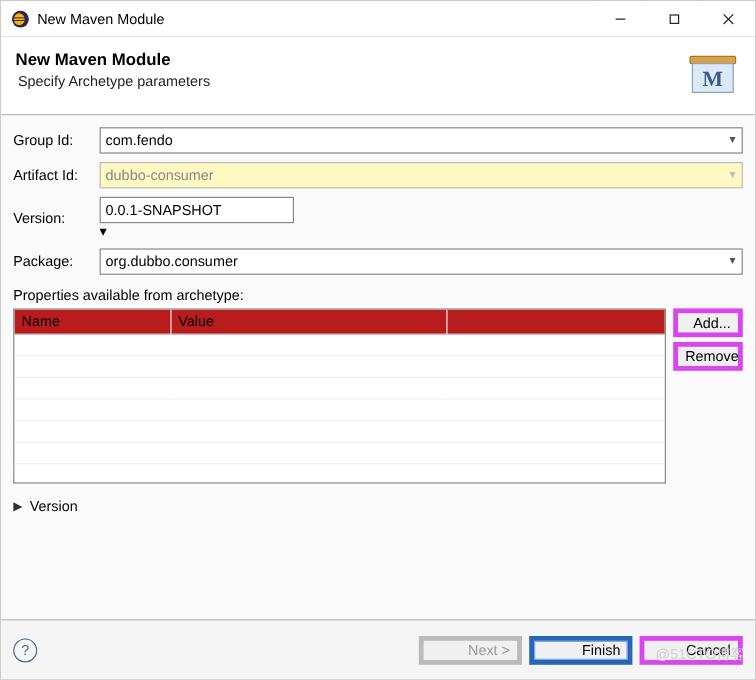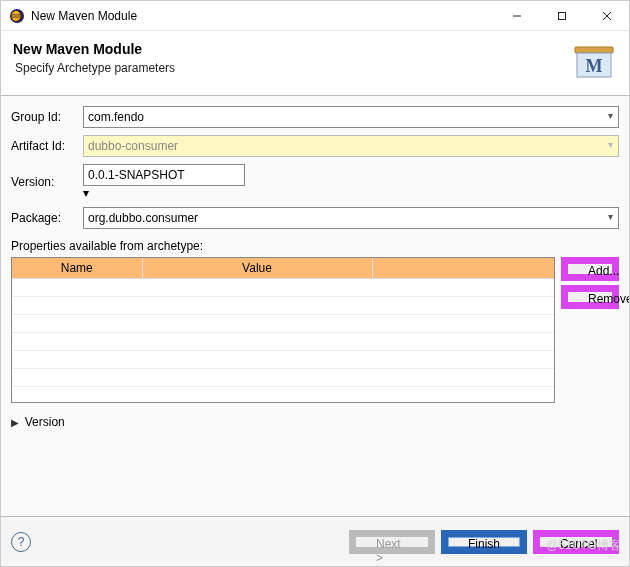--- a/index.html
+++ b/index.html
@@ -99,46 +99,46 @@
     background:#fff;
     height: 146px;
     overflow:hidden;
   }
   table.props {
     width:100%;
     border-collapse: collapse;
     table-layout: fixed;
   }
   table.props th {
-    text-align:center;
+    text-align:left;
     font-weight:normal;
     font-size:12px;
     padding: 3px 6px;
-    background:#fdba74;
+    background:#b91c1c;
     border: 1px solid #ddd;
     border-top:none;
     height: 20px;
   }
   table.props th:first-child { border-left:none; }
   table.props th:last-child { border-right:none; }
   table.props td {
     border: 1px solid #eee;
     border-left:none; border-right:none;
     height: 18px;
     padding: 0 6px;
   }
   .side-btns { display:flex; flex-direction:column; gap:4px; width:58px; }
   .btn {
     font-family: inherit;
     font-size: 12px;
-    border: 7px solid #d946ef;
+    border: 4px solid #d946ef;
     background: #f0f0f0;
     height: 24px;
-    padding: 0 20px;
-    text-align:left;
+    padding: 0 6px;
+    text-align:right;
   }
 
   .advanced {
     display:flex; align-items:center; gap:6px;
     margin-top: 12px;
     font-size:12px;
     cursor:pointer;
   }
   .adv-arrow { font-size:10px; color:#333; }
 

